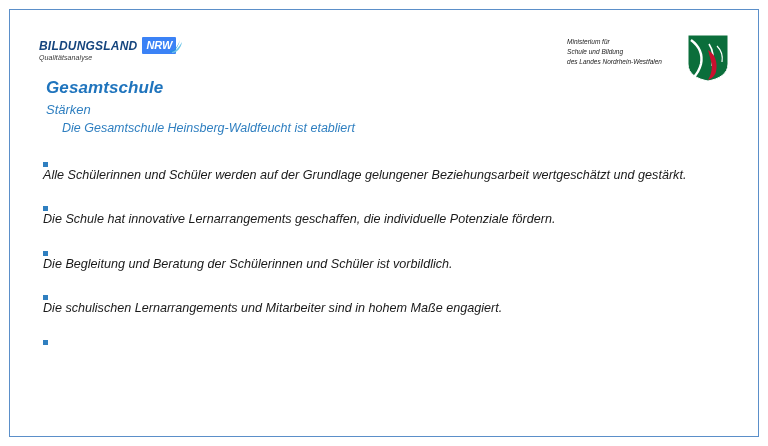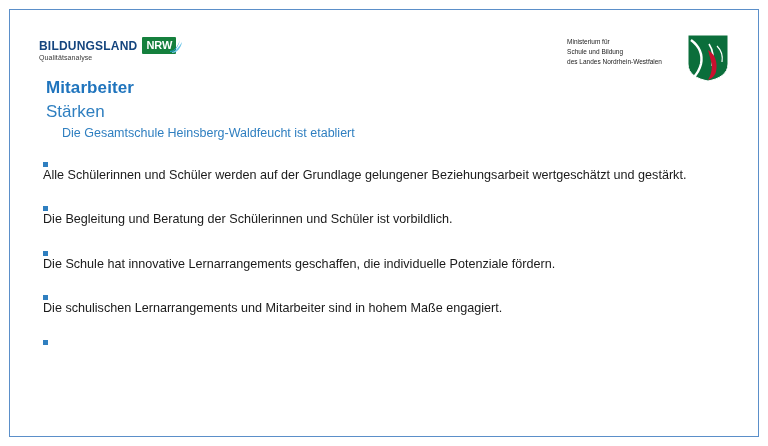--- a/index.html
+++ b/index.html
@@ -10,20 +10,21 @@
   body {
     font-family: "Liberation Sans", sans-serif;
   }
   .slide {
     position: relative;
     width: 768px;
     height: 446px;
     box-sizing: border-box;
     background: #ffffff;
     overflow: hidden;
+    font-style: italic;
   }
   .slide-frame {
     position: absolute;
     left: 9px;
     top: 9px;
     width: 750px;
     height: 428px;
     box-sizing: border-box;
     border: 1px solid #5b8fc9;
     background: #ffffff;
@@ -48,21 +49,21 @@
     letter-spacing: 0.2px;
   }
   .logo-sub {
     font-size: 7px;
     color: #3a3a3a;
     margin-top: 2px;
     letter-spacing: 0.1px;
   }
   .nrw-badge {
     margin-left: 5px;
-    background: #15803d;
+    background: #3b82f6;
     color: #ffffff;
     font-size: 11px;
     font-weight: bold;
     padding: 2px 4px 3px 4px;
     position: relative;
     top: -1px;
     border-radius: 1px;
   }
   .nrw-swoosh {
     position: absolute;
@@ -97,21 +98,21 @@
     top: 68px;
   }
   .title-main {
     font-size: 17px;
     font-weight: bold;
     color: #1f74bd;
     margin: 0;
     letter-spacing: 0.1px;
   }
   .title-sub1 {
-    font-size: 17px;
+    font-size: 13px;
     color: #2f7fc0;
     margin: 4px 0 0 0;
   }
   .title-sub2 {
     font-size: 12.5px;
     color: #2f7fc0;
     margin: 4px 0 0 16px;
   }
 
   
@@ -169,37 +170,37 @@
 
     <svg class="coat" viewBox="0 0 42 48">
       <path d="M1 1 H41 V30 C41 40 32 45 21 47 C10 45 1 40 1 30 Z" fill="#0b6e3b" stroke="#ffffff" stroke-width="1"></path>
       <path d="M4 6 C12 12 16 20 14 30 C12 38 8 42 6 44" stroke="#ffffff" stroke-width="2.4" fill="none"></path>
       <path d="M22 10 C26 16 27 24 25 32" stroke="#ffffff" stroke-width="1.6" fill="none"></path>
       <path d="M21 16 C28 20 31 28 29 38 C27 43 24 45 21 46 C24 41 26 34 24 27 Z" fill="#c8102e"></path>
       <path d="M30 12 C34 16 36 22 35 28" stroke="#ffffff" stroke-width="1.2" fill="none"></path>
     </svg>
 
     <div class="title-area">
-      <div class="title-main">Mitarbeiter</div>
+      <div class="title-main">Gesamtschule</div>
       <div class="title-sub1">Stärken</div>
       <div class="title-sub2">Die Gesamtschule Heinsberg-Waldfeucht ist etabliert</div>
     </div>
 
     <div class="bullets">
       <div class="bullet">
         <span class="bullet-marker"></span>
         <span class="bullet-text">Alle Schülerinnen und Schüler werden auf der Grundlage gelungener Beziehungsarbeit wertgeschätzt und gestärkt.</span>
       </div>
       <div class="bullet">
         <span class="bullet-marker"></span>
+        <span class="bullet-text">Die Schule hat innovative Lernarrangements geschaffen, die individuelle Potenziale fördern.</span>
+      </div>
+      <div class="bullet">
+        <span class="bullet-marker"></span>
         <span class="bullet-text">Die Begleitung und Beratung der Schülerinnen und Schüler ist vorbildlich.</span>
-      </div>
-      <div class="bullet">
-        <span class="bullet-marker"></span>
-        <span class="bullet-text">Die Schule hat innovative Lernarrangements geschaffen, die individuelle Potenziale fördern.</span>
       </div>
       <div class="bullet">
         <span class="bullet-marker"></span>
         <span class="bullet-text">Die schulischen Lernarrangements und Mitarbeiter sind in hohem Maße engagiert.</span>
       </div>
       <div class="bullet">
         <span class="bullet-marker"></span>
       </div>
     </div>
 

